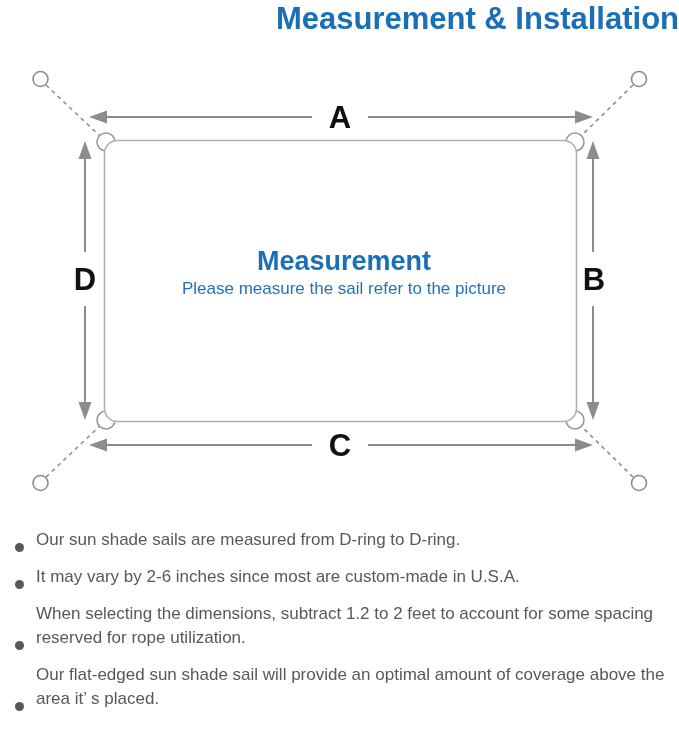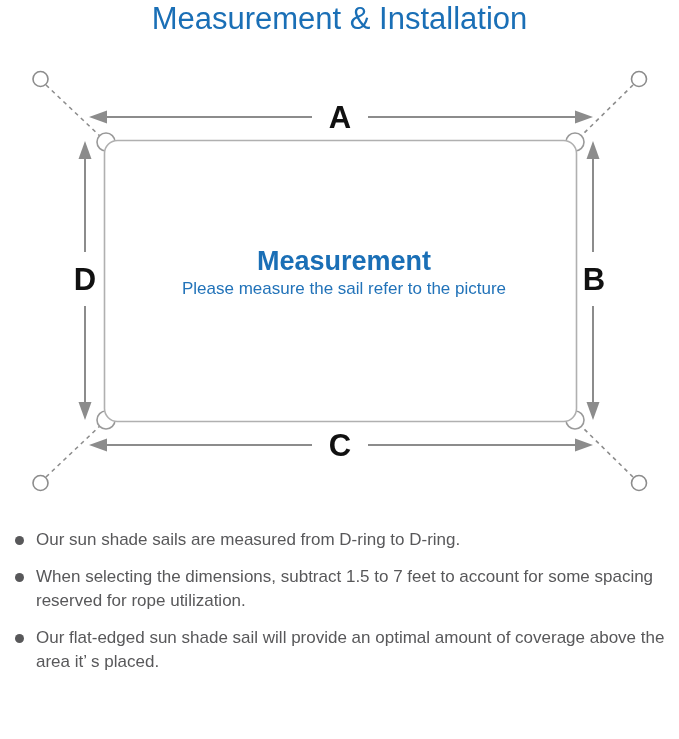--- a/index.html
+++ b/index.html
@@ -2,36 +2,36 @@
 <html><head>
 <meta charset="utf-8">
 <style>
   * { margin: 0; padding: 0; box-sizing: border-box; }
   html, body { width: 679px; height: 739px; background: #ffffff; overflow: hidden; }
   body { font-family: "Liberation Sans", "DejaVu Sans", sans-serif; }
   .page { position: relative; width: 679px; height: 739px; background: #ffffff; }
 
   .page-title {
     position: absolute; top: 1px; left: 0; width: 679px;
-    text-align: center;
-    font-size: 31px; font-weight: normal; color: #1a6fb6;
+    text-align: right;
+    font-size: 31px; font-weight: bold; color: #1a6fb6;
     letter-spacing: 0px;
   }
 
   .diagram-svg { position: absolute; top: 0; left: 0; }
 
   .dim-label { font-size: 31px; font-weight: bold; fill: #111111; }
   .center-title { font-size: 27px; font-weight: bold; fill: #1a6fb6; }
   .center-subtitle { font-size: 17px; fill: #2273b9; }
 
   .notes {
     position: absolute; top: 528px; left: 10px; width: 660px;
   }
   .note-item {
-    display: flex; align-items: flex-start;
+    display: flex; align-items: flex-end;
     margin-bottom: 13px;
     color: #58585a;
     font-size: 17px; line-height: 24px;
   }
   .note-bullet {
     flex: 0 0 auto;
     width: 9px; height: 9px; border-radius: 50%;
     background: #58585a;
     margin: 8px 12px 0 5px;
   }
@@ -99,21 +99,25 @@
     <text class="center-subtitle" x="344" y="294" text-anchor="middle">Please measure the sail refer to the picture</text>
   </svg>
 
   <div class="notes">
     <div class="note-item">
       <span class="note-bullet"></span>
       <span class="note-text">Our sun shade sails are measured from D-ring to D-ring.</span>
     </div>
     <div class="note-item">
       <span class="note-bullet"></span>
-      <span class="note-text">When selecting the dimensions, subtract 1.5 to 7 feet to account for some spacing reserved for rope utilization.</span>
+      <span class="note-text">It may vary by 2-6 inches since most are custom-made in U.S.A.</span>
+    </div>
+    <div class="note-item">
+      <span class="note-bullet"></span>
+      <span class="note-text">When selecting the dimensions, subtract 1.2 to 2 feet to account for some spacing reserved for rope utilization.</span>
     </div>
     <div class="note-item">
       <span class="note-bullet"></span>
       <span class="note-text">Our flat-edged sun shade sail will provide an optimal amount of coverage above the area it’ s placed.</span>
     </div>
   </div>
 
 </div>
 
 </body></html>

